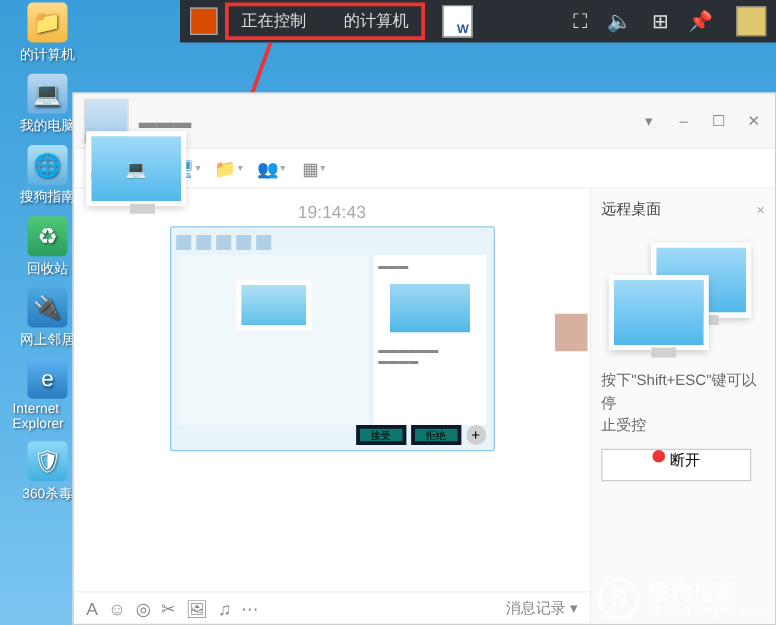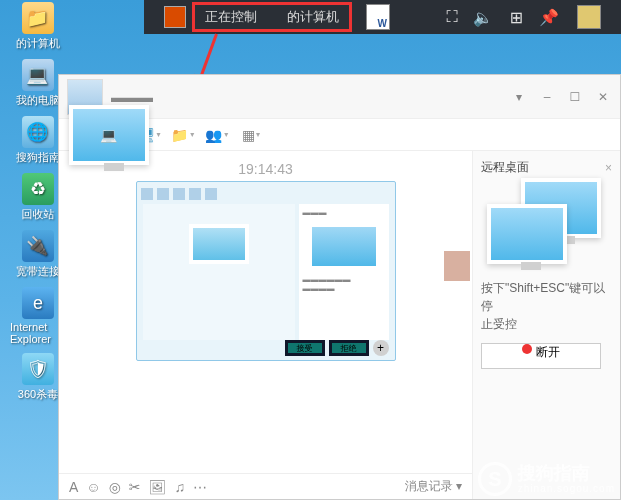--- a/index.html
+++ b/index.html
@@ -55,21 +55,21 @@
 .top-bar {
   position: absolute;
   left: 144px;
   top: 0;
   right: 0;
   height: 34px;
   background: #2a2f36;
   display: flex;
   align-items: center;
   color: #ddd;
-  padding: 0 20px;
+  padding: 0 8px;
 }
 .top-bar .app-icon {
   width: 22px; height: 22px;
   background: #d94b00;
   border: 1px solid #aaa;
   margin-right: 6px;
 }
 .top-bar .highlight-box {
   border: 3px solid #e33;
   height: 30px;
@@ -301,21 +301,21 @@
 
 .side-panel {
   width: 148px;
   border-left: 1px solid #eee;
   padding: 8px;
   background: #fafafa;
 }
 .side-title {
   display: flex;
   align-items: center;
-  margin-bottom: 2px;
+  margin-bottom: 18px;
   color: #444;
 }
 .side-title .close-x {
   margin-left: auto;
   color: #aaa;
   cursor: pointer;
 }
 .monitors {
   width: 130px;
   height: 95px;
@@ -399,21 +399,21 @@
     <div class="desktop-icon">
       <div class="icon-box network-icon">🌐</div>
       <span>搜狗指南</span>
     </div>
     <div class="desktop-icon">
       <div class="icon-box recycle-icon">♻</div>
       <span>回收站</span>
     </div>
     <div class="desktop-icon">
       <div class="icon-box broadband-icon">🔌</div>
-      <span>宽带连接</span>
+      <span>网上邻居</span>
     </div>
     <div class="desktop-icon">
       <div class="icon-box ie-icon">e</div>
       <span>Internet Explorer</span>
     </div>
     <div class="desktop-icon">
       <div class="icon-box sec-icon">🛡</div>
       <span>360杀毒</span>
     </div>
   </div>

